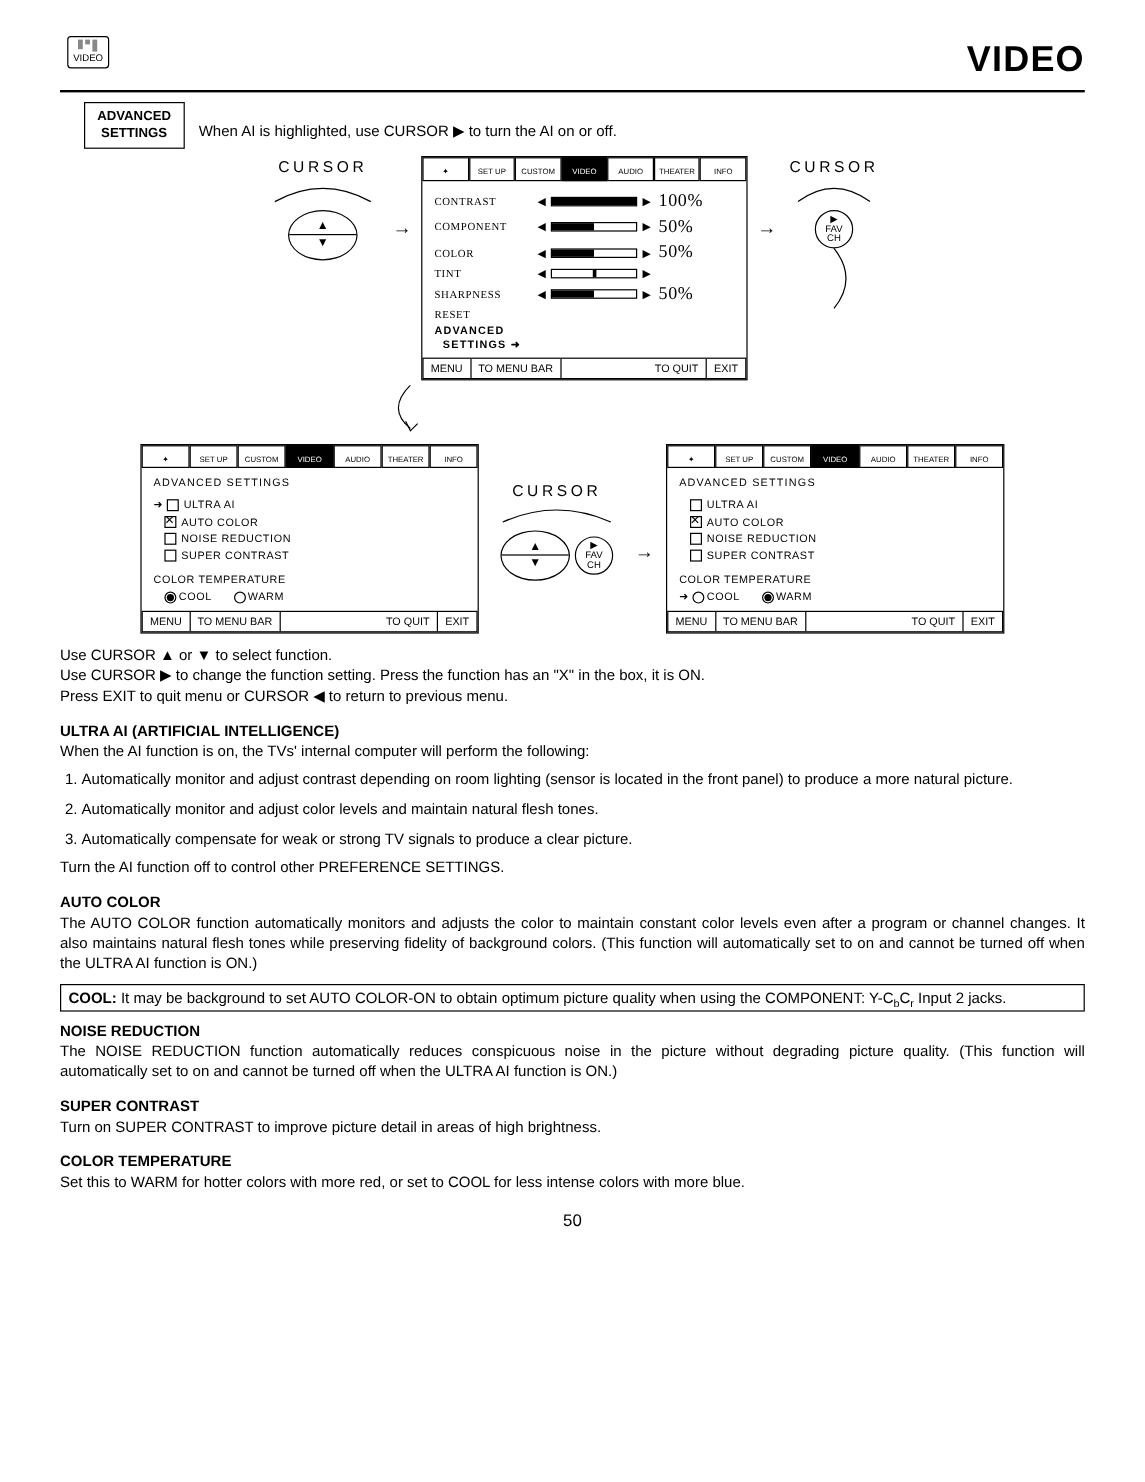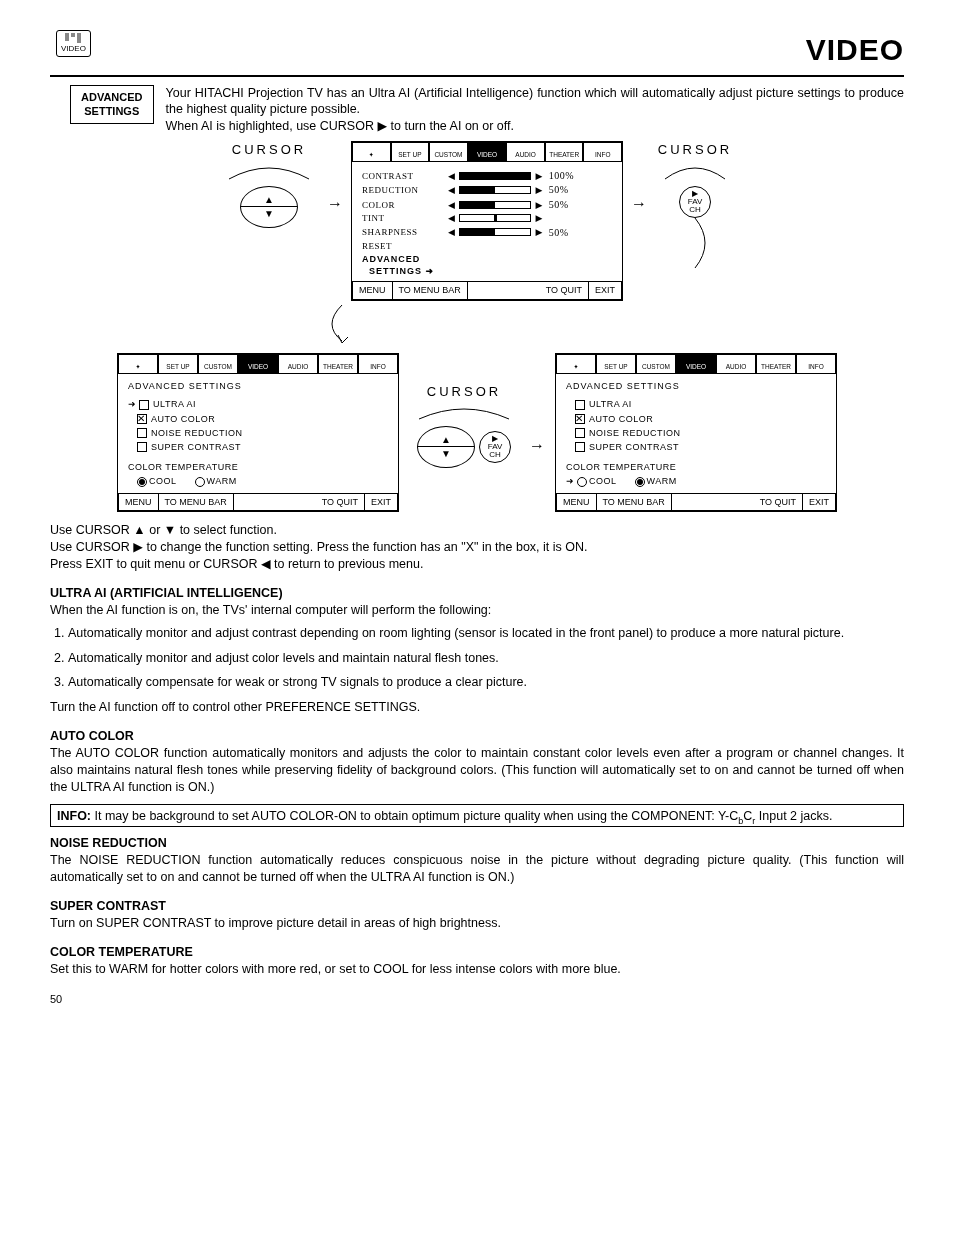--- a/index.html
+++ b/index.html
@@ -81,32 +81,32 @@
     font-size:8px; line-height:1;
     background:#fff;
   }
   .arrow-line {
     font-size:16px;
   }
   .slider-row { display:flex; align-items:center; gap:4px; margin:1px 0; font-size:9px; letter-spacing:0.5px;font-family:Liberation Serif, serif;}
   .slider-row .label { width:82px; }
   .slider-row .bar { width:70px; height:6px; border:1px solid #000; position:relative; background:#fff;}
   .slider-row .bar .fill { position:absolute; top:0; bottom:0; left:0; background:#000; }
-  .slider-row .pct { font-size:10px; margin-left:2px;}
+  .slider-row .pct { font-size:15px; margin-left:2px;}
   .checkbox { display:inline-block; width:8px; height:8px; border:1.2px solid #000; margin-right:4px; vertical-align:middle; position:relative;}
   .checkbox.checked::after { content:"✕"; position:absolute; top:-3px; left:-1px; font-size:10px; }
   .radio { display:inline-block; width:8px; height:8px; border:1.2px solid #000; border-radius:50%; margin-right:2px; vertical-align:middle; position:relative;}
   .radio.checked::after { content:""; position:absolute; top:1px; left:1px; right:1px; bottom:1px; background:#000; border-radius:50%; }
   .section-h { font-weight:bold; font-size:12.5px; margin-top:12px;}
   .justify { text-align: justify; }
   ol { margin:6px 0 6px 18px; padding:0;}
   ol li { margin-bottom:8px; text-align:justify;}
   .note-box { border:1px solid #000; padding:3px 6px 0; margin:8px 0; font-size:12.5px;}
   .sub { font-size:9px; vertical-align:sub;}
-  .pagenum { margin-top:14px; font-size:11px;}
+  .pagenum { text-align:center; margin-top:14px; font-size:14px;}
   .cursor-label { font-size:13px; letter-spacing:3px; text-align:center; margin-bottom:2px;}
   .flow-row { display:flex; align-items:center; justify-content:center; gap:8px; }
   .adv-label { font-weight:bold; font-size:9px; letter-spacing:1px;}
   svg.connector { overflow:visible; }
   .menu-item-row { margin:2px 0; font-size:9px; letter-spacing:0.5px;}
 </style>
 </head>
 <body>
 
 <div class="top-row">
@@ -119,21 +119,21 @@
     <div>VIDEO</div>
   </div>
   <div class="page-title">VIDEO</div>
 </div>
 <div class="hr"></div>
 
 <div class="intro-row">
   <div class="adv-box"><span>ADVANCED</span>
 <span>SETTINGS</span></div>
   <div class="intro-text">
-    <span>Your HITACHI Projection TV has an Ultra AI (Artificial Intelligence) function which will automatically adjust picture settings to produce the highest quality picture possible.</span><br>
+    <br>
     <span>When AI is highlighted, use CURSOR </span>▶<span> to turn the AI on or off.</span>
   </div>
 </div>
 
 <div class="diagram-area">
   <div class="flow-row" style="align-items:flex-start;">
 
     <div style="text-align:center;">
       <div class="cursor-label">CURSOR</div>
       <svg class="connector" width="100" height="20">
@@ -154,21 +154,21 @@
         <div>CUSTOM</div>
         <div class="sel">VIDEO</div>
         <div>AUDIO</div>
         <div>THEATER</div>
         <div>INFO</div>
       </div>
       <div class="menu-body">
         <div class="slider-row"><span class="label">CONTRAST</span>◀<span class="bar">
               <span class="fill" style="width:100%"></span>
             </span>▶<span class="pct">100%</span></div>
-        <div class="slider-row"><span class="label">REDUCTION</span>◀<span class="bar">
+        <div class="slider-row"><span class="label">COMPONENT</span>◀<span class="bar">
               <span class="fill" style="width:50%"></span>
             </span>▶<span class="pct">50%</span></div>
         <div class="slider-row"><span class="label">COLOR</span>◀<span class="bar">
               <span class="fill" style="width:50%"></span>
             </span>▶<span class="pct">50%</span></div>
         <div class="slider-row"><span class="label">TINT</span>◀<span class="bar">
               <span class="fill" style="left:48%;width:4%"></span>
             </span>▶<span class="pct"></span></div>
         <div class="slider-row"><span class="label">SHARPNESS</span>◀<span class="bar">
               <span class="fill" style="width:50%"></span>
@@ -297,21 +297,21 @@
   <li>Automatically monitor and adjust contrast depending on room lighting (sensor is located in the front panel) to produce a more natural picture.</li>
   <li>Automatically monitor and adjust color levels and maintain natural flesh tones.</li>
   <li>Automatically compensate for weak or strong TV signals to produce a clear picture.</li>
 </ol>
 <div>Turn the AI function off to control other PREFERENCE SETTINGS.</div>
 
 <div class="section-h">AUTO COLOR</div>
 <div class="justify">The AUTO COLOR function automatically monitors and adjusts the color to maintain constant color levels even after a program or channel changes. It also maintains natural flesh tones while preserving fidelity of background colors. (This function will automatically set to on and cannot be turned off when the ULTRA AI function is ON.)</div>
 
 <div class="note-box">
-  <b>INFO:</b><span> It may be background to set AUTO COLOR-ON to obtain optimum picture quality when using the COMPONENT: Y-C</span><span class="sub">b</span><span>C</span><span class="sub">r</span><span> Input 2 jacks.</span>
+  <b>COOL:</b><span> It may be background to set AUTO COLOR-ON to obtain optimum picture quality when using the COMPONENT: Y-C</span><span class="sub">b</span><span>C</span><span class="sub">r</span><span> Input 2 jacks.</span>
 </div>
 
 <div class="section-h" style="margin-top:4px;">NOISE REDUCTION</div>
 <div class="justify">The NOISE REDUCTION function automatically reduces conspicuous noise in the picture without degrading picture quality. (This function will automatically set to on and cannot be turned off when the ULTRA AI function is ON.)</div>
 
 <div class="section-h">SUPER CONTRAST</div>
 <div>Turn on SUPER CONTRAST to improve picture detail in areas of high brightness.</div>
 
 <div class="section-h">COLOR TEMPERATURE</div>
 <div>Set this to WARM for hotter colors with more red, or set to COOL for less intense colors with more blue.</div>

